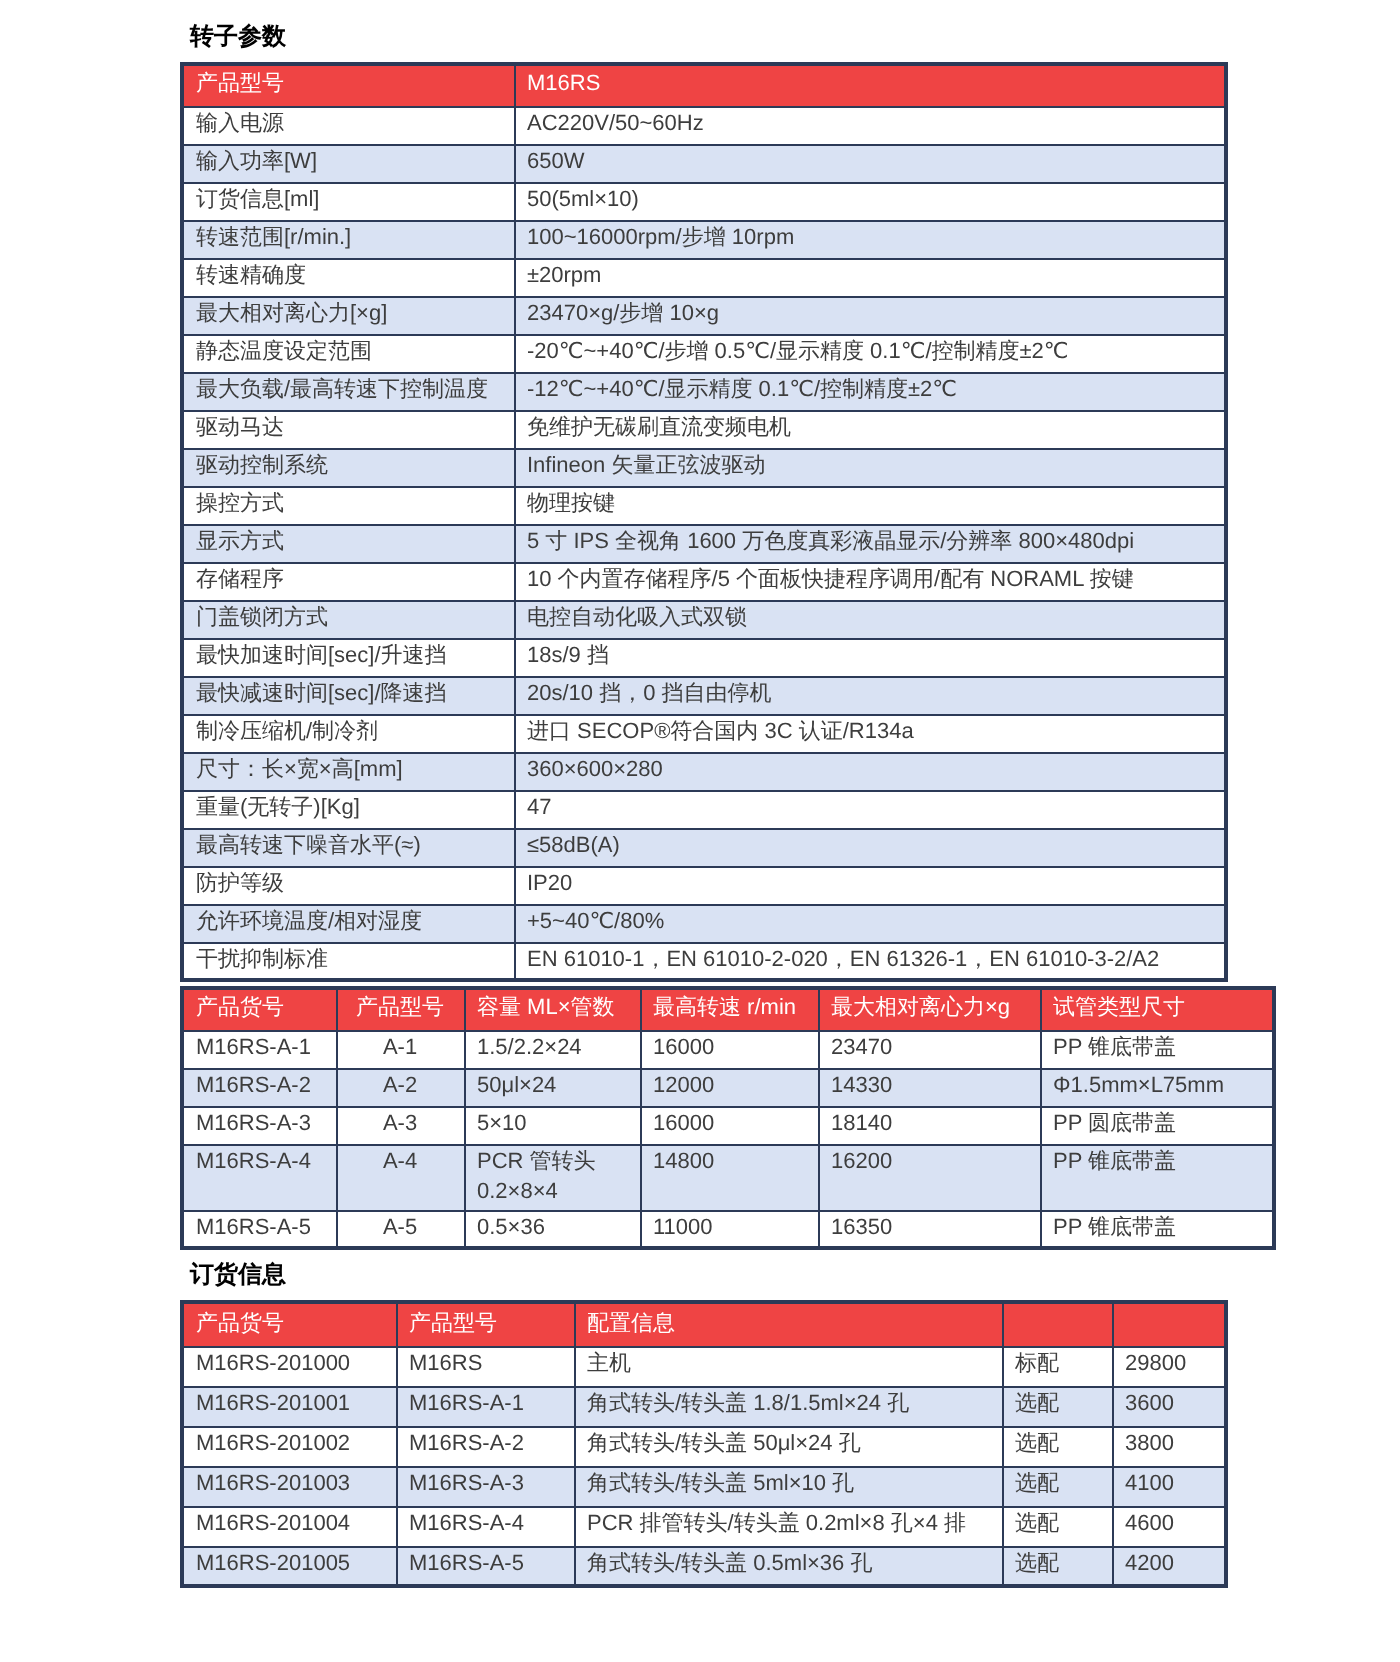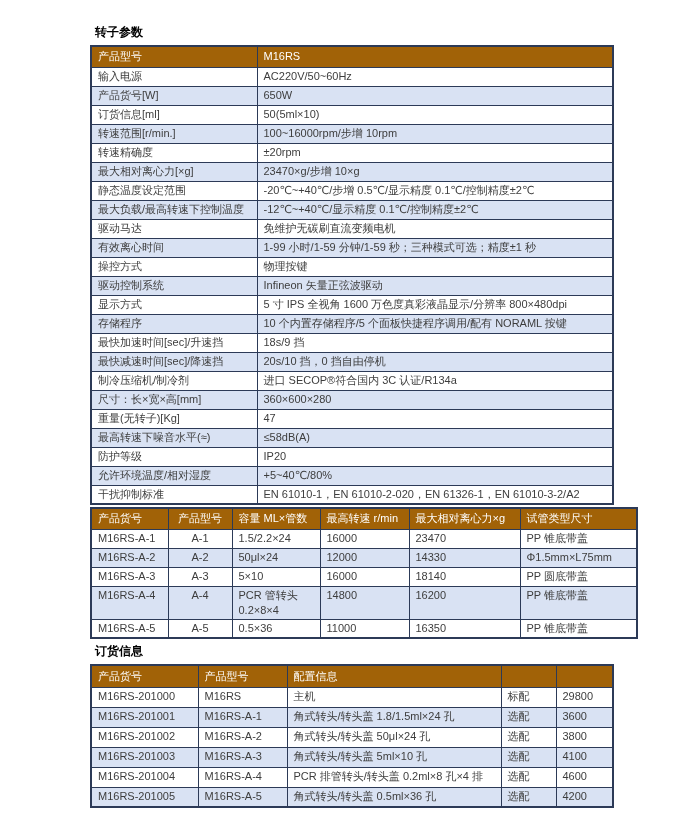--- a/index.html
+++ b/index.html
@@ -3,21 +3,21 @@
 <meta charset="utf-8">
 <style>
   * { box-sizing: border-box; }
   html, body {
     margin: 0; padding: 0;
     width: 700px; height: 831px;
     background: #ffffff;
     overflow: hidden;
     font-family: "Liberation Sans", "DejaVu Sans", sans-serif;
   }
-  .sheet { padding: 25px 0 0 90px; }
+  .sheet { padding: 11px 0 0 90px; }
   .sec-title {
     font-size: 12px;
     font-weight: bold;
     color: #000;
     margin: 0 0 5px 5px;
     line-height: 15px;
   }
   table {
     border-collapse: collapse;
     table-layout: fixed;
@@ -26,21 +26,21 @@
   td {
     border: 1px solid #2c3a57;
     font-size: 11px;
     color: #3d3d3d;
     padding: 1px 6px;
     line-height: 15px;
     vertical-align: top;
     word-wrap: break-word;
   }
   tr.head td {
-    background: #a16207;
+    background: #ef4444;
     color: #ffffff;
     height: 21px;
     vertical-align: middle;
     margin-top: 15px;
   }
   tbody.zebra tr:nth-child(even) td { background: #d9e2f3; }
 
   .spec  { width: 522px; }
   .spec  td { height: 19px; }
   .rotor { width: 546px; margin-top: 2px; }
@@ -68,21 +68,21 @@
         <td>产品型号</td>
         <td>M16RS</td>
       </tr>
     </tbody>
     <tbody class="zebra" id="spec-body">
         <tr>
           <td>输入电源</td>
           <td>AC220V/50~60Hz</td>
         </tr>
         <tr>
-          <td>产品货号[W]</td>
+          <td>输入功率[W]</td>
           <td>650W</td>
         </tr>
         <tr>
           <td>订货信息[ml]</td>
           <td>50(5ml×10)</td>
         </tr>
         <tr>
           <td>转速范围[r/min.]</td>
           <td>100~16000rpm/步增 10rpm</td>
         </tr>
@@ -100,38 +100,38 @@
         </tr>
         <tr>
           <td>最大负载/最高转速下控制温度</td>
           <td>-12℃~+40℃/显示精度 0.1℃/控制精度±2℃</td>
         </tr>
         <tr>
           <td>驱动马达</td>
           <td>免维护无碳刷直流变频电机</td>
         </tr>
         <tr>
-          <td>有效离心时间</td>
-          <td>1-99 小时/1-59 分钟/1-59 秒；三种模式可选；精度±1 秒</td>
+          <td>驱动控制系统</td>
+          <td>Infineon 矢量正弦波驱动</td>
         </tr>
         <tr>
           <td>操控方式</td>
           <td>物理按键</td>
         </tr>
         <tr>
-          <td>驱动控制系统</td>
-          <td>Infineon 矢量正弦波驱动</td>
-        </tr>
-        <tr>
           <td>显示方式</td>
           <td>5 寸 IPS 全视角 1600 万色度真彩液晶显示/分辨率 800×480dpi</td>
         </tr>
         <tr>
           <td>存储程序</td>
           <td>10 个内置存储程序/5 个面板快捷程序调用/配有 NORAML 按键</td>
+        </tr>
+        <tr>
+          <td>门盖锁闭方式</td>
+          <td>电控自动化吸入式双锁</td>
         </tr>
         <tr>
           <td>最快加速时间[sec]/升速挡</td>
           <td>18s/9 挡</td>
         </tr>
         <tr>
           <td>最快减速时间[sec]/降速挡</td>
           <td>20s/10 挡，0 挡自由停机</td>
         </tr>
         <tr>

